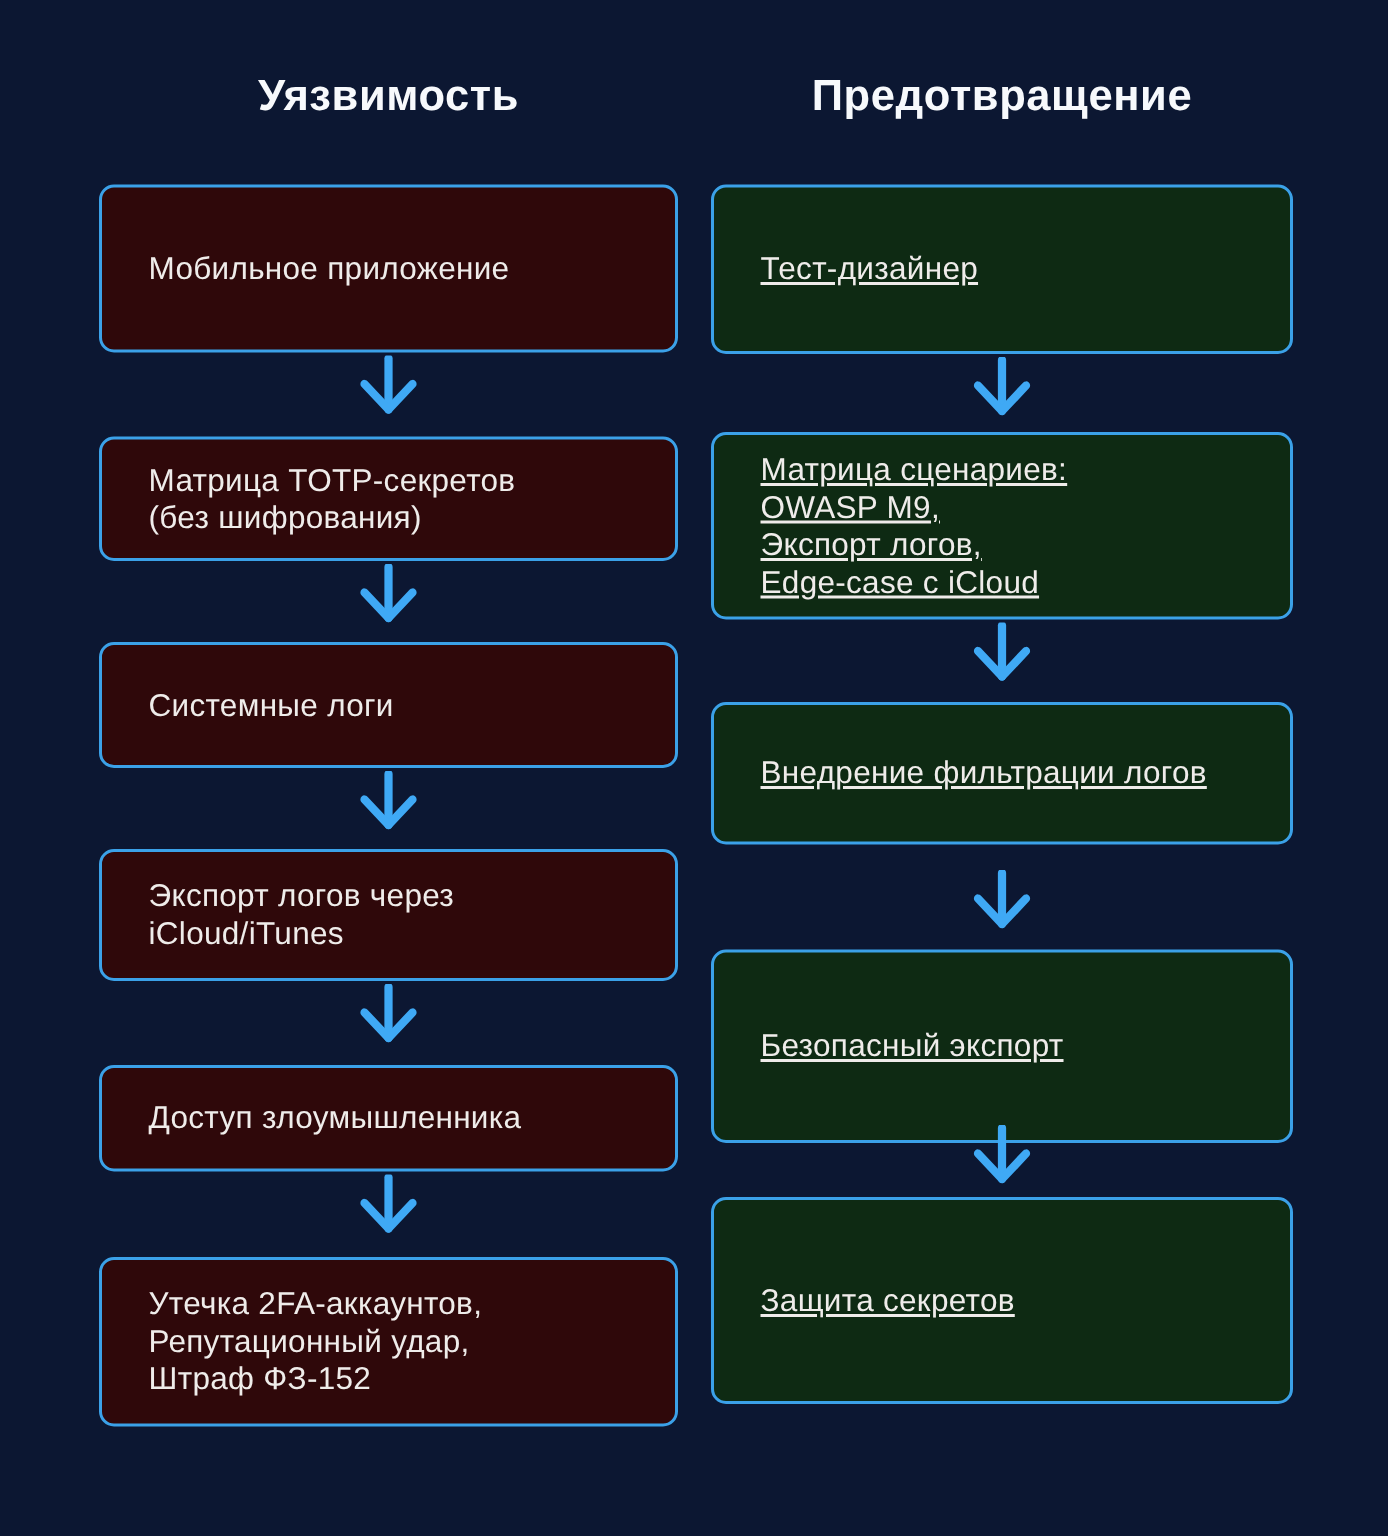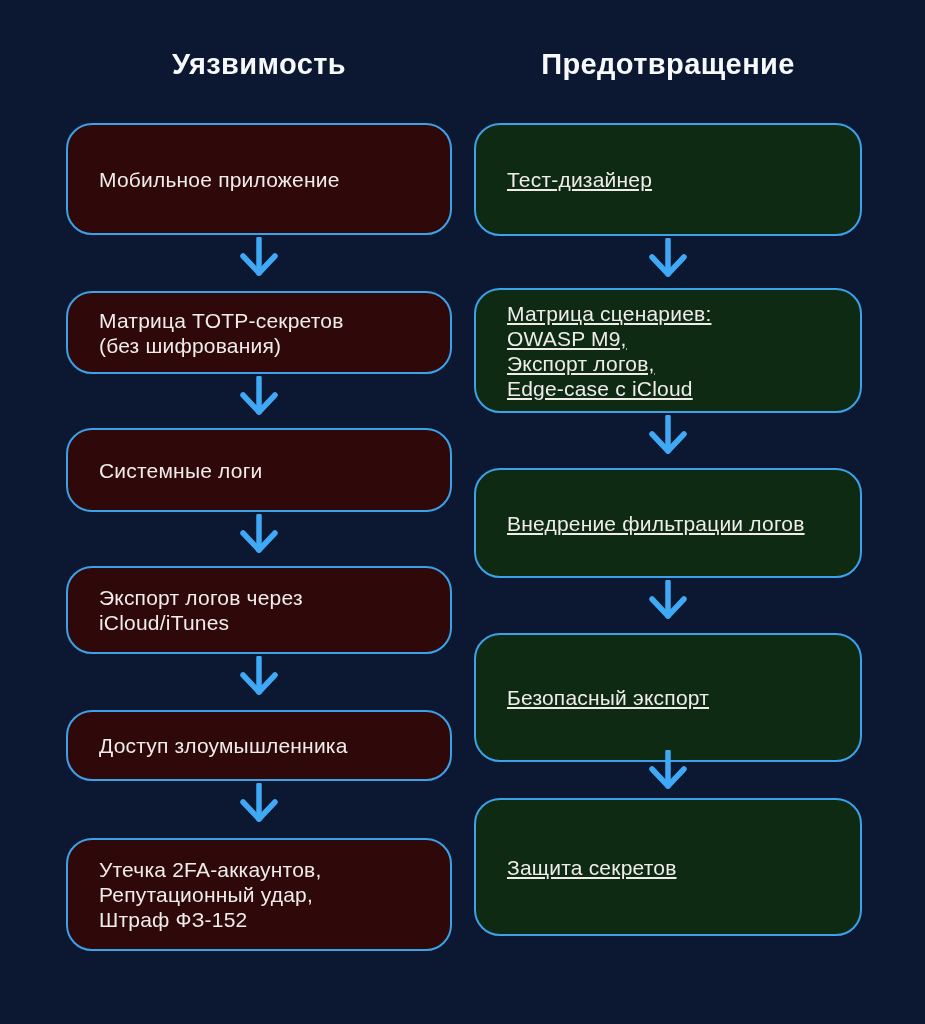--- a/index.html
+++ b/index.html
@@ -23,21 +23,21 @@
     font-weight: 700;
     letter-spacing: 0.4px;
     color: var(--heading-text, #f7f9fc);
   }
   .col-heading.left  { left: 66px;  width: 386px; }
   .col-heading.right { left: 474px; width: 388px; }
   .node {
     position: absolute;
     box-sizing: border-box;
     border: 2px solid var(--accent, #3ba1e8);
-    border-radius: 26px;
+    border-radius: 10px;
     display: flex;
     align-items: center;
     padding: 6px 22px 6px 31px;
     color: var(--node-text, #efecea);
     font-size: 21px;
     line-height: 25px;
     letter-spacing: 0.2px;
   }
   .node span { white-space: pre-line; }
   .col-left .node  { left: 66px;  width: 386px; background: var(--vuln-fill, #2f080a); }
@@ -146,21 +146,21 @@
 Edge-case с iCloud</span>
     </div>
 
     <div class="arrow" style="left:646px;top:415px">
       <svg viewBox="0 0 44 40" fill="none" stroke="currentColor" stroke-width="5.5" stroke-linecap="round" stroke-linejoin="round">
         <path d="M22 2 L22 36"></path>
           <path d="M6 19 L22 36 L38 19"></path>
       </svg>
     </div>
 
-    <div class="node" style="top:468px;height:110px">
+    <div class="node" style="top:468px;height:95px">
       <span>Внедрение фильтрации логов</span>
     </div>
 
     <div class="arrow" style="left:646px;top:580px">
       <svg viewBox="0 0 44 40" fill="none" stroke="currentColor" stroke-width="5.5" stroke-linecap="round" stroke-linejoin="round">
         <path d="M22 2 L22 36"></path>
           <path d="M6 19 L22 36 L38 19"></path>
       </svg>
     </div>
 

